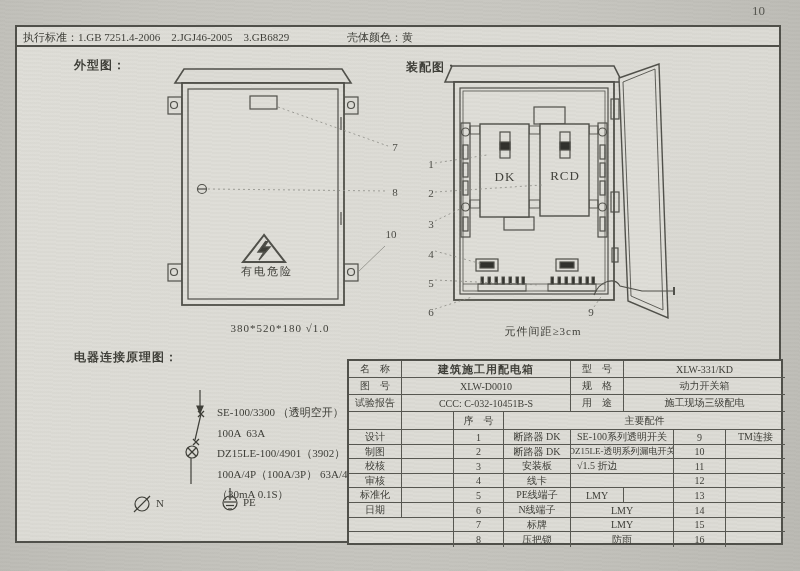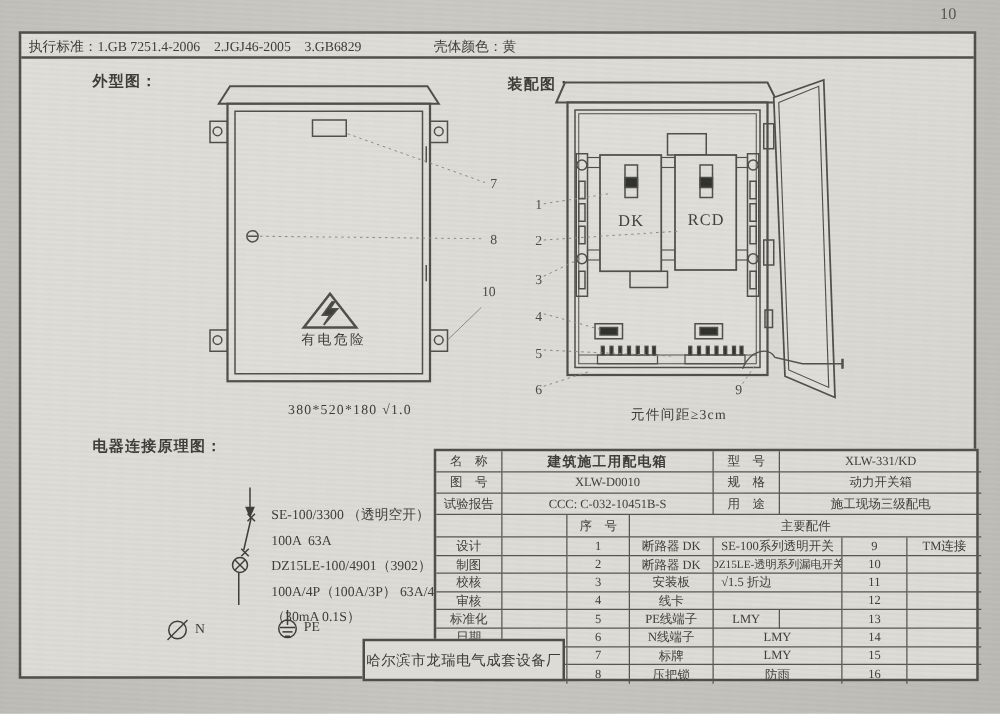--- a/index.html
+++ b/index.html
@@ -342,17 +342,16 @@
 
     <div class="tc" style="left:0;top:171px;width:53px;height:15px;border-right:none;border-bottom:none;"></div>
     <div class="tc" style="left:53px;top:171px;width:52px;height:15px;border-bottom:none;"></div>
     <div class="tc" style="left:105px;top:171px;width:50px;height:15px;border-bottom:none;">8</div>
     <div class="tc" style="left:155px;top:171px;width:67px;height:15px;border-bottom:none;">压把锁</div>
     <div class="tc" style="left:222px;top:171px;width:103px;height:15px;border-bottom:none;">防雨</div>
     <div class="tc" style="left:325px;top:171px;width:52px;height:15px;border-bottom:none;">16</div>
     <div class="tc" style="left:377px;top:171px;width:59px;height:15px;border-right:none;border-bottom:none;"></div>
   </div>
 
-  <div class="company">哈尔滨市龙瑞电气成套设备厂</div>
 
 </div>
 
 <div class="grain"></div>
 
 </body></html>

